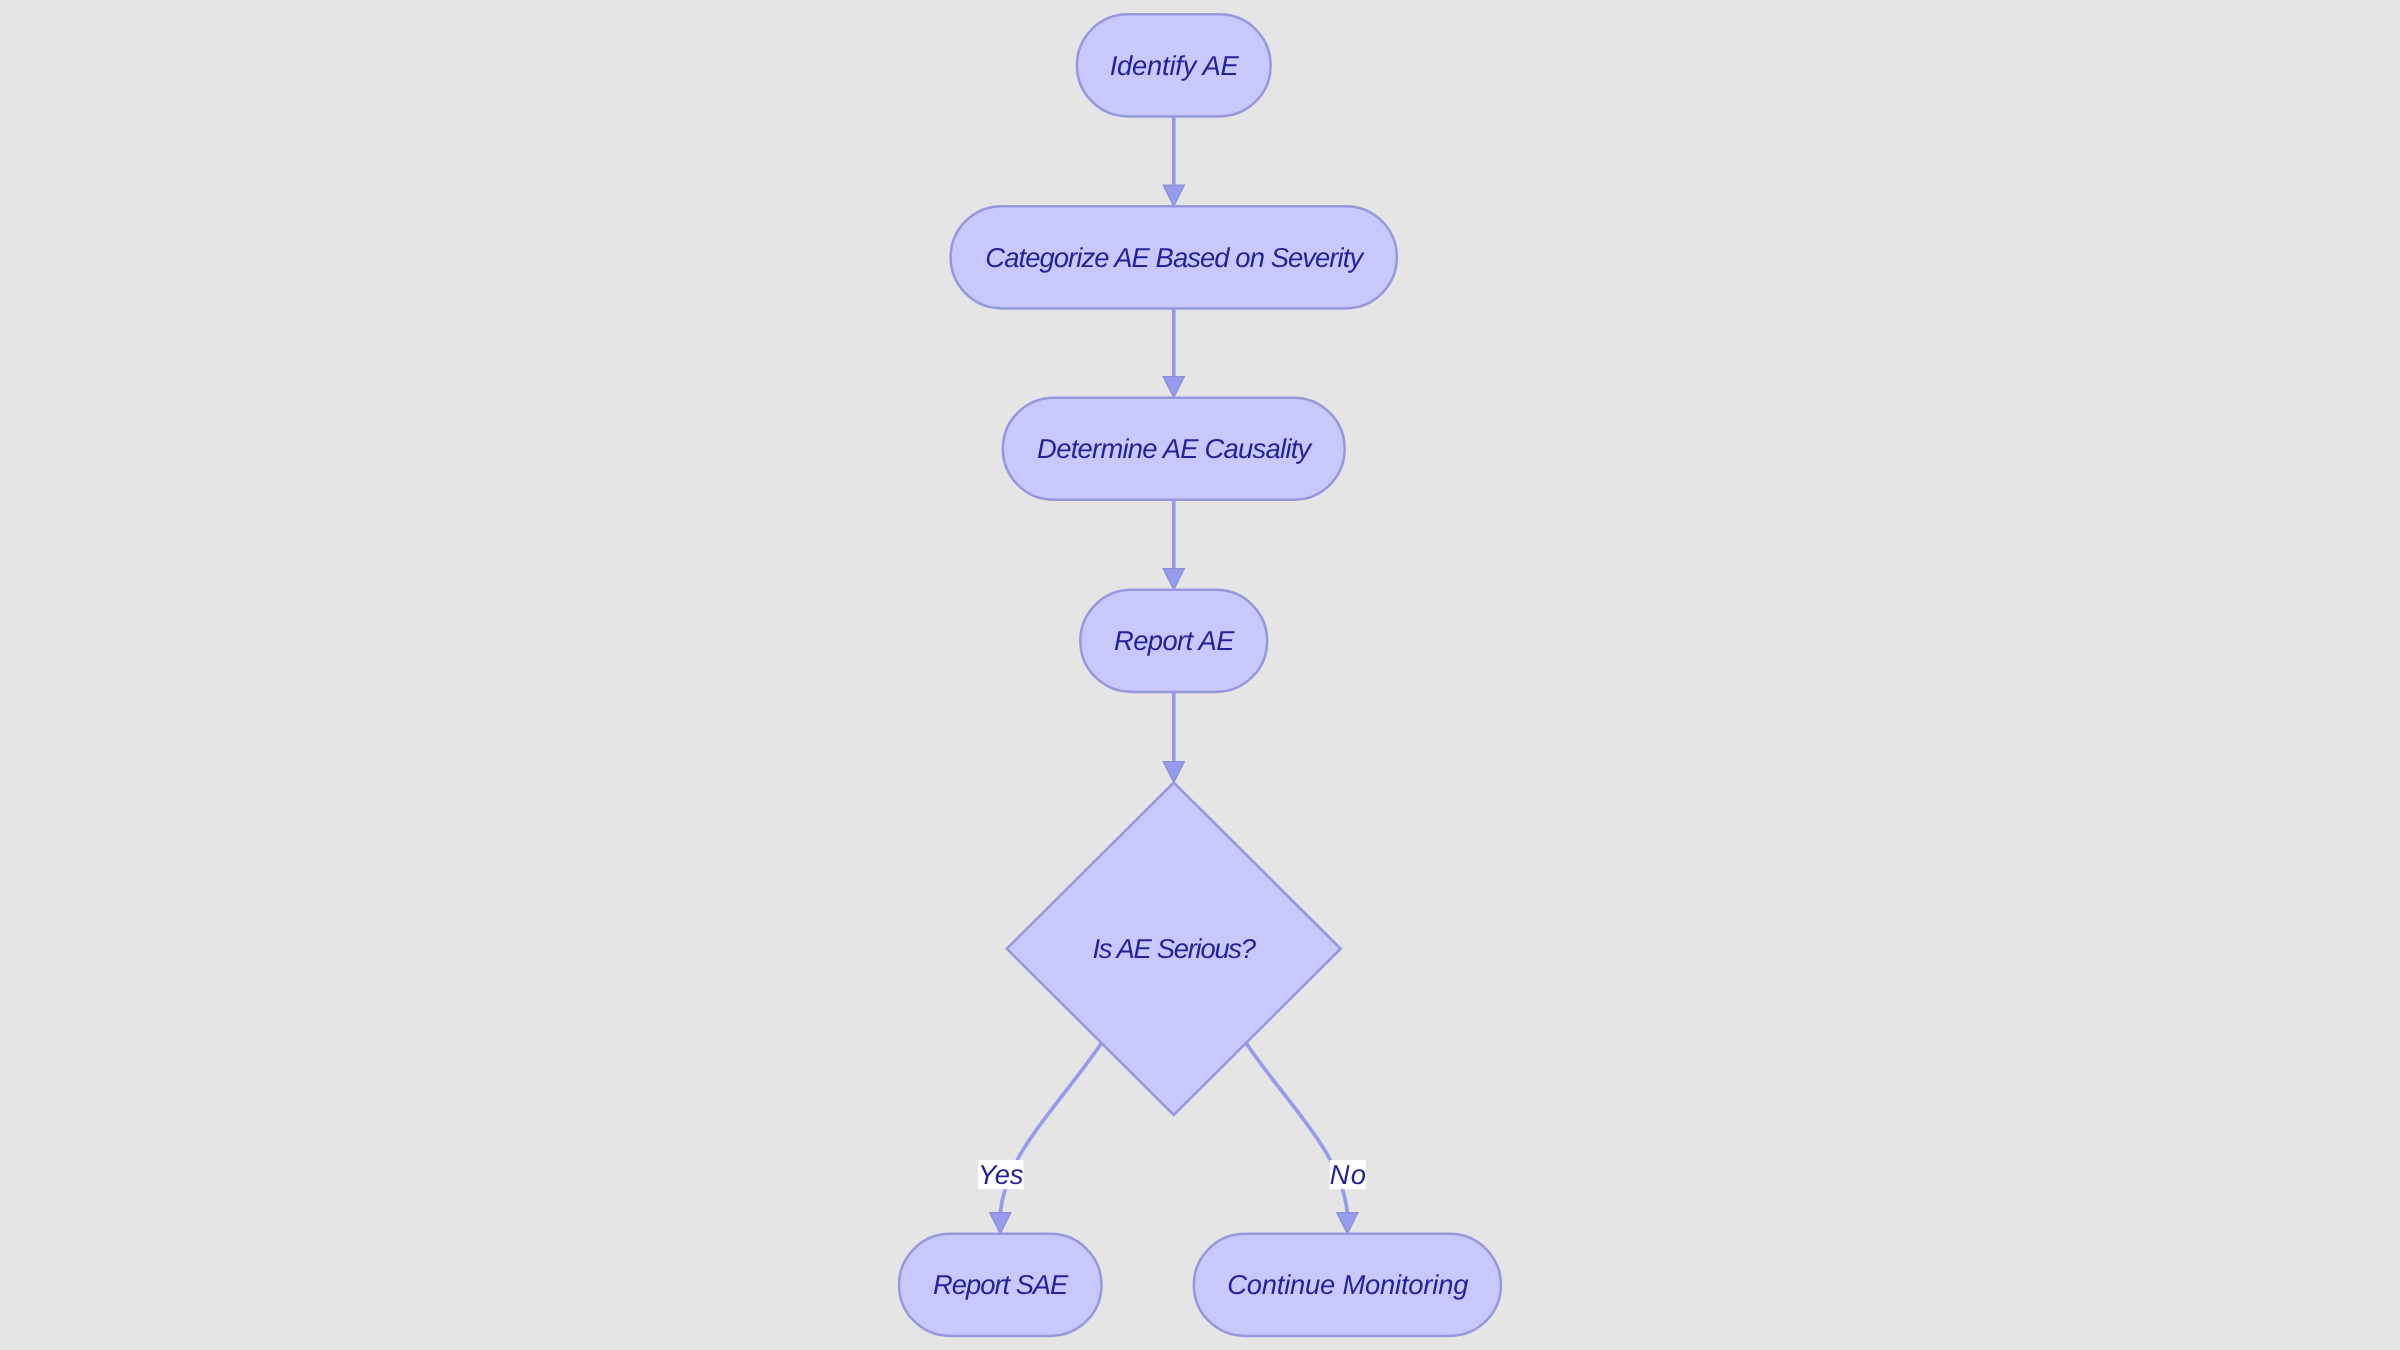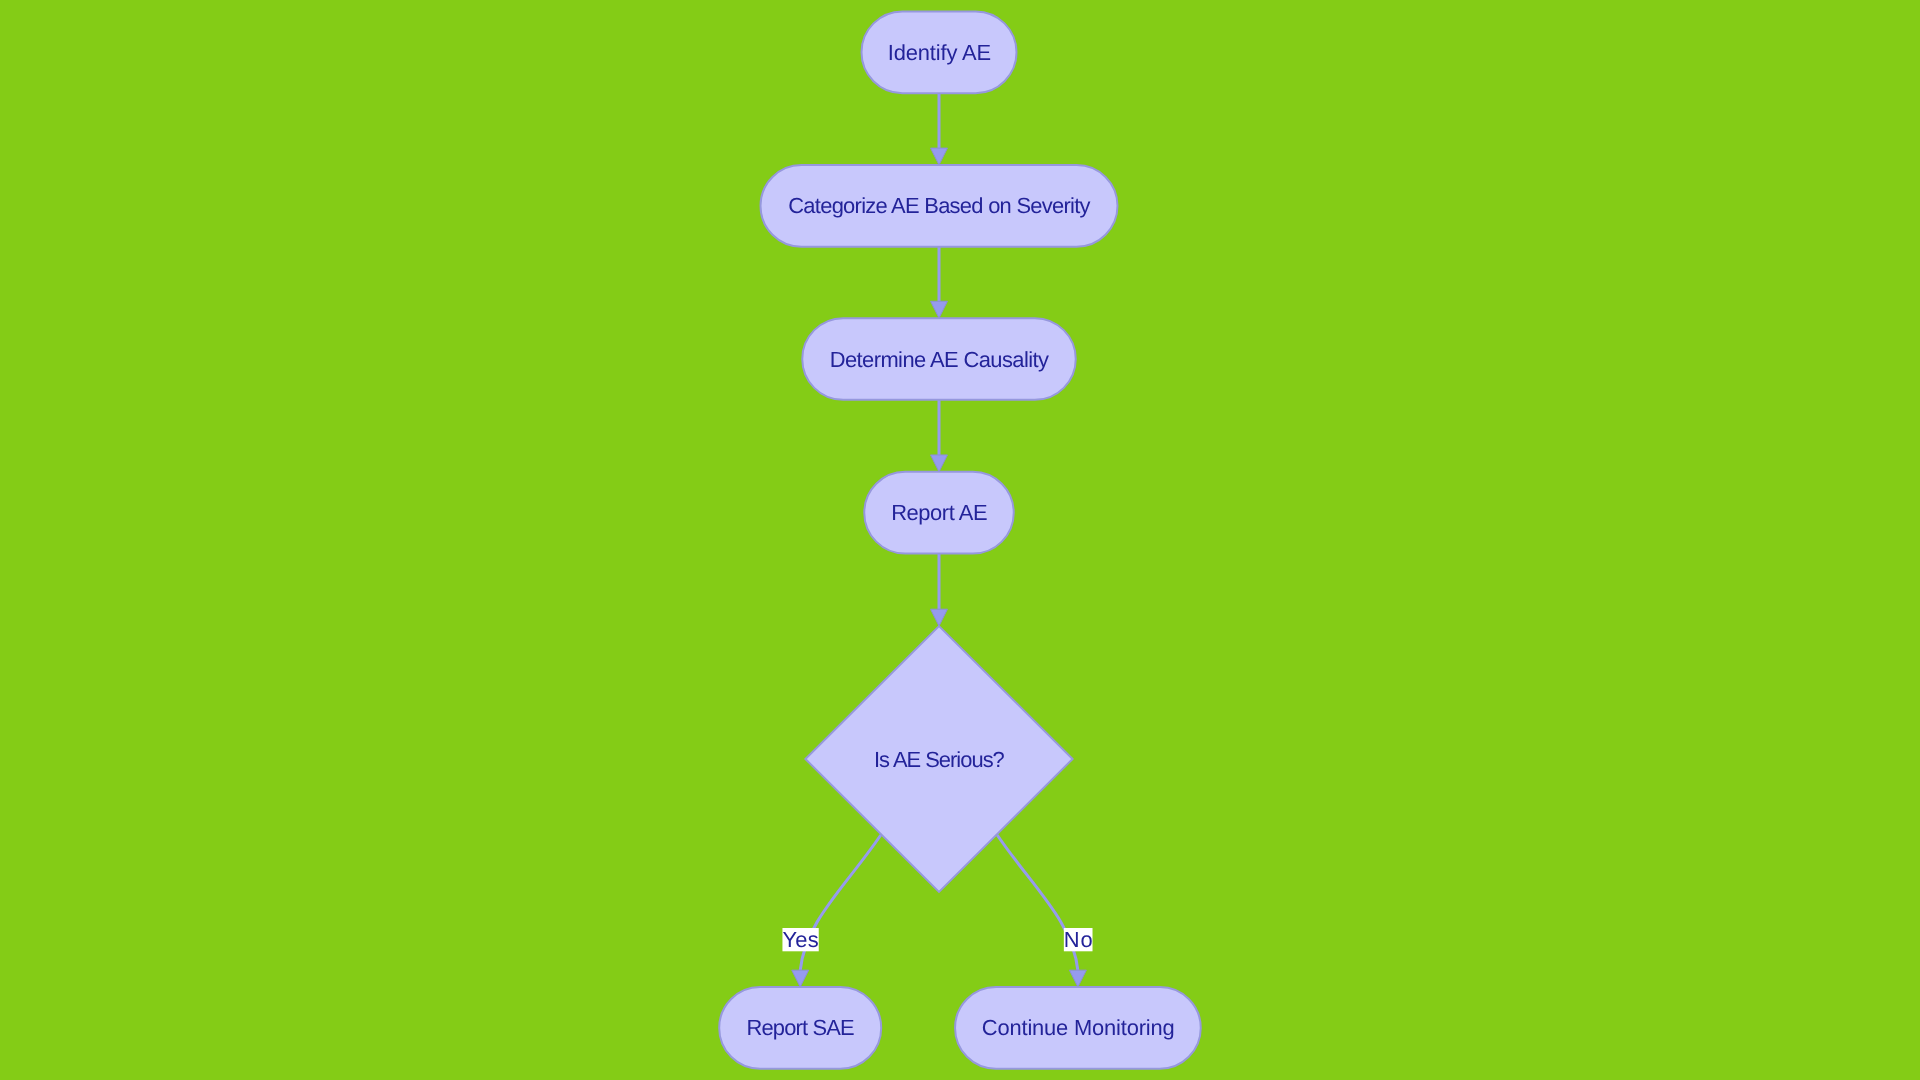--- a/index.html
+++ b/index.html
@@ -1,19 +1,19 @@
 <!DOCTYPE html>
 <html><head>
 <meta charset="utf-8">
 <title>Adverse Event Handling Flowchart</title>
 <style>
   html,body{margin:0;padding:0;background:#ffffff;}
   body{width:1920px;height:1080px;overflow:hidden;
        font-family:"Liberation Sans",sans-serif;}
-  #stage{position:relative;width:1920px;height:1080px;background:#84cc16;}
+  #stage{position:relative;width:1920px;height:1080px;background:#e5e5e5;font-style:italic;}
   svg#flowchart{position:absolute;left:0;top:0;width:1920px;height:1080px;display:block;
        shape-rendering:geometricPrecision;}
   svg#flowchart text{font-family:"Liberation Sans",sans-serif;font-weight:400;
        text-rendering:geometricPrecision;text-anchor:middle;}
   
   svg#flowchart g.txt{transform:translateZ(0);}
   .node-shape{fill:#c8c8fc;stroke:#9698dd;stroke-width:2;}
   .node-label{fill:#232399;font-size:21.9px;letter-spacing:-0.75px;}
   .edge-line{fill:none;stroke:#969bee;stroke-width:3;stroke-linecap:butt;}
   .arrowhead{fill:#969bee;stroke:#8b8fd6;stroke-width:1;stroke-linejoin:miter;}

